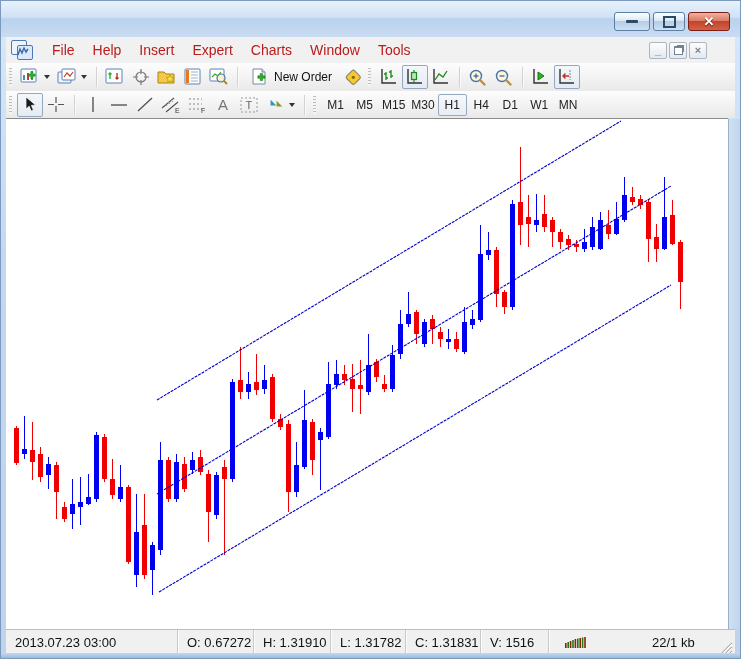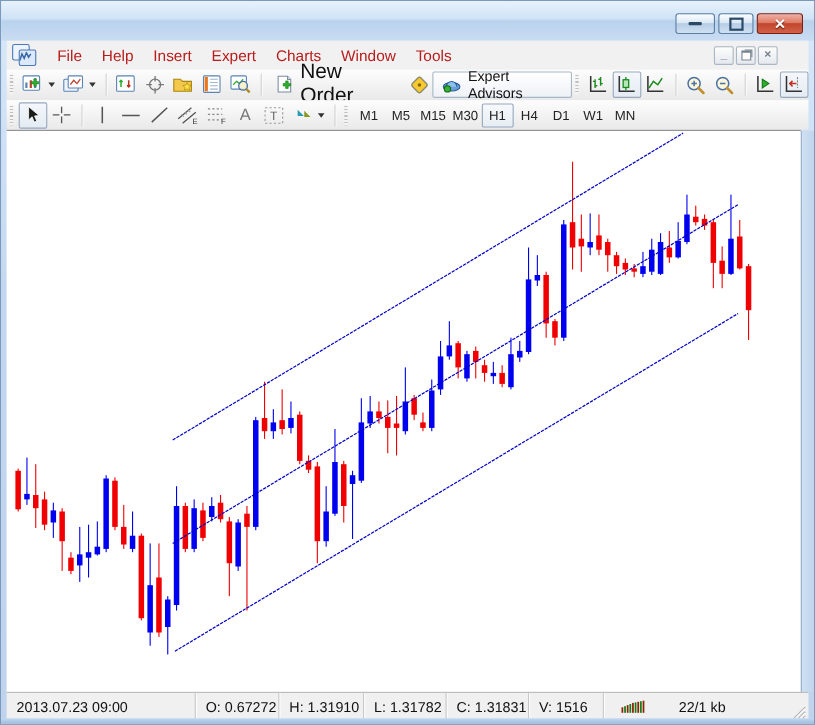--- a/index.html
+++ b/index.html
@@ -38,21 +38,21 @@
   .toolbar{position:absolute;left:5px;width:729px;background:linear-gradient(180deg,#fdfdfd,#e9e9e9);
     display:flex;align-items:center;}
   .tb1{top:62px;height:28px;border-bottom:1px solid #e2e2e2;}
   .tb2{top:90px;height:27px;}
   .grip{width:3px;height:18px;margin:0 5px 0 3px;
     background:repeating-linear-gradient(180deg,#bfbfbf 0 1px,#f5f5f5 1px 3px);}
   .sep{width:1px;height:20px;background:#d2d2d2;margin:0 5px;box-shadow:1px 0 0 #fbfbfb;}
   .tbtn{height:24px;min-width:26px;display:flex;align-items:center;justify-content:center;
     border:1px solid transparent;border-radius:2px;box-sizing:border-box;color:#333;}
   .tbtn.pressed{border-color:#96a8bd;background:linear-gradient(180deg,#f4f7fb,#e4ebf3);}
-  .tbtn.labeled{padding:0 6px;gap:5px;font-size:19px;color:#111;align-items:center;}
+  .tbtn.labeled{padding:0 6px;gap:5px;font-size:12px;color:#111;align-items:center;}
   .tbtn.outlined{border-color:#a9b8c9;background:linear-gradient(180deg,#ffffff,#eef1f6);padding:0 8px;gap:6px;font-size:13px;color:#111;}
   .caret{width:0;height:0;border-left:3px solid transparent;border-right:3px solid transparent;
     border-top:4px solid #333;margin:0 4px 0 1px;}
   .tf-btn{height:22px;min-width:29px;display:flex;align-items:center;justify-content:center;
     font-size:12px;color:#222;border:1px solid transparent;border-radius:2px;box-sizing:border-box;padding:0 2px;}
   .tf-btn.pressed{border-color:#96a8bd;background:linear-gradient(180deg,#f6f9fc,#e7edf4);}
   .tool-glyph{font-size:14px;color:#555;}
   
   .chart-wrap{position:absolute;left:5px;top:117px;width:722px;height:511px;border-top:1px solid #8a8a8a;
     background:#fff;box-sizing:border-box;}
@@ -62,21 +62,21 @@
   .candle{position:absolute;width:5px;}
   .candle i{position:absolute;display:block;}
   
   .statusbar{position:absolute;left:5px;top:628px;width:729px;height:24px;background:#f0f0f0;
     border-top:1px solid #bdbdbd;display:flex;align-items:center;font-size:13px;color:#111;}
   .sb-panel{height:100%;display:flex;align-items:center;padding-left:9px;box-sizing:border-box;
     border-right:1px solid #c9c9c9;box-shadow:1px 0 0 #fdfdfd;}
   .sb-p1{width:172px;} .sb-p2{width:76px;} .sb-p3{width:77px;} .sb-p4{width:75px;}
   .sb-p5{width:75px;} .sb-p6{width:68px;}
   .sb-p7{flex:1;border-right:none;box-shadow:none;display:flex;align-items:center;}
-  .sb-kb{margin-left:29px;}
+  .sb-kb{margin-left:64px;}
   .resize-grip{margin-left:auto;margin-right:2px;align-self:flex-end;}
   .bottom-frame{position:absolute;left:0;top:652px;width:739px;height:5px;
     background:linear-gradient(180deg,#c3d8f0,#9dbbdd);}
 </style>
 </head>
 <body>
 
 <div class="window">
 
   <div class="titlebar">
@@ -183,28 +183,20 @@
         <path d="M12 1 v3 h3" fill="#dde6f0" stroke="#7a8aa0"></path>
         <path d="M9 8h3v3h3v3h-3v3h-3v-3H6v-3h3z" fill="#2eae2e" stroke="#0f7a0f" stroke-width="0.7" transform="translate(3,-1) scale(0.8)"></path>
       </svg>
       <span>New Order</span>
     </div>
     <div class="tbtn">
       <svg width="20" height="19" viewBox="0 0 20 19">
         <rect x="5.8" y="3.8" width="11" height="11" rx="2" transform="rotate(45 11.3 9.3)" fill="#f8c830" stroke="#8a8a6a" stroke-width="1.2"></rect>
         <circle cx="11.3" cy="9.3" r="1.6" fill="#7a6a10"></circle>
       </svg>
-    </div>
-    <div class="tbtn outlined">
-      <svg width="18" height="16" viewBox="0 0 18 16">
-        <ellipse cx="9" cy="10" rx="8" ry="4" fill="#6aa0d8" stroke="#2a5a96"></ellipse>
-        <path d="M4 10 a5 5 0 0 1 10 0" fill="#8ec0ec" stroke="#2a5a96"></path>
-        <circle cx="5" cy="12" r="3" fill="#36b036" stroke="#0f6a0f"></circle>
-      </svg>
-      <span>Expert Advisors</span>
     </div>
     <div class="grip"></div>
     <div class="tbtn">
       <svg width="20" height="18" viewBox="0 0 20 18">
         <path d="M3 1v14h14" stroke="#333" stroke-width="1.4" fill="none"></path>
         <path d="M7 4v8 M7 6h-2 M7 10h2 M12 2v8 M12 4h-2 M12 8h2" stroke="#1a8a1a" stroke-width="1.3" fill="none"></path>
       </svg>
     </div>
     <div class="tbtn pressed">
       <svg width="20" height="18" viewBox="0 0 20 18">
@@ -661,21 +653,21 @@
         <svg width="720" height="509" style="position:absolute;left:0;top:0;pointer-events:none;">
           <line x1="150" y1="280" x2="614" y2="1" stroke="#0000c8" stroke-width="1.1" stroke-dasharray="3 1"></line>
           <line x1="150" y1="374" x2="664" y2="66" stroke="#0000c8" stroke-width="1.1" stroke-dasharray="3 1"></line>
           <line x1="152" y1="472" x2="664" y2="165" stroke="#0000c8" stroke-width="1.1" stroke-dasharray="3 1"></line>
         </svg>
       </div>
   </div>
   <div class="right-strip"></div>
 
   <div class="statusbar">
-    <div class="sb-panel sb-p1">2013.07.23 09:00</div>
+    <div class="sb-panel sb-p1">2013.07.23 03:00</div>
     <div class="sb-panel sb-p2">O: 0.67272</div>
     <div class="sb-panel sb-p3">H: 1.31910</div>
     <div class="sb-panel sb-p4">L: 1.31782</div>
     <div class="sb-panel sb-p5">C: 1.31831</div>
     <div class="sb-panel sb-p6">V: 1516</div>
     <div class="sb-panel sb-p7">
       <svg width="24" height="14" viewBox="0 0 24 14" style="margin-left:6px">
         <rect x="1" y="8" width="1.6" height="5" fill="#8b2500"></rect>
           <rect x="3.4" y="7" width="1.6" height="6" fill="#1a7a1a"></rect>
         <rect x="5.8" y="6" width="1.6" height="7" fill="#8b2500"></rect>

